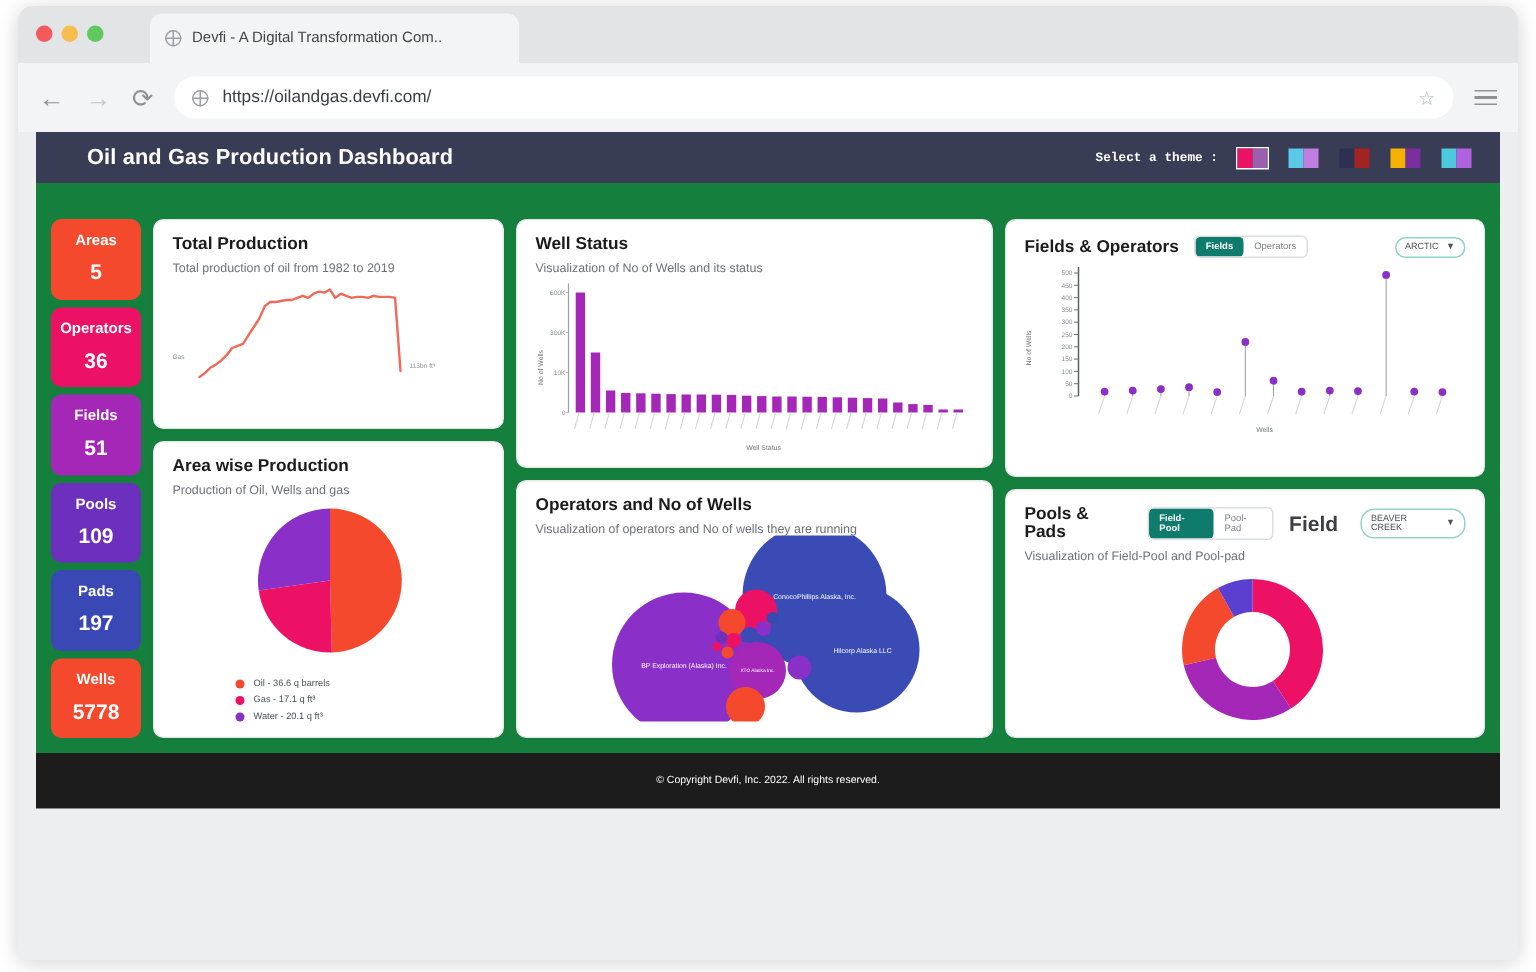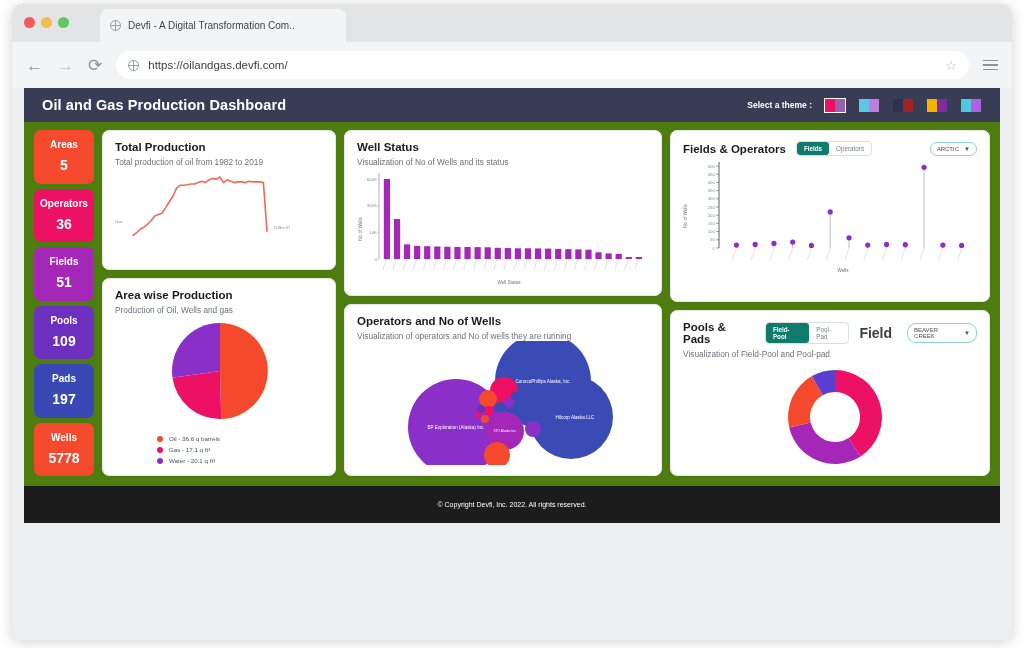--- a/index.html
+++ b/index.html
@@ -52,28 +52,28 @@
   .logo-tag { font-size: 3.6px; letter-spacing: 1.1px; color: #7b7b7b; margin-top: 3px; font-weight: 700; }
   .contact {
     background: linear-gradient(100deg, #f7941e 0%, #f0582c 55%, #ec1f63 100%);
     color: #fff; font-size: 9.5px; font-weight: 700; letter-spacing: .4px;
     border: none; border-radius: 5px; padding: 9px 14px; cursor: pointer;
   }
   .titlebar {
     height: 34px; background: #383d55; display: flex; align-items: center;
     justify-content: space-between; padding: 0 18px;
   }
-  .titlebar h1 { color: #fff; font-size: 14.5px; font-weight: 700; letter-spacing: .1px; }
-  .themes { display: flex; align-items: center; gap: 12px; }
+  .titlebar h1 { color: #fff; font-size: 14.5px; font-weight: 700; letter-spacing: .1px; margin-left: 16px; }
+  .themes { display: flex; align-items: center; gap: 12px; font-family: Liberation Mono, monospace; }
   .themes-label { color: #fff; font-size: 8.5px; font-weight: 700; }
   .sw-box { width: 22px; height: 15px; display: flex; border: 1.5px solid transparent; }
   .sw-box.sel { border-color: #ffffff; }
   .sw-box i { flex: 1; display: block; }
   
-  .dash { display: flex; gap: 8px; padding: 8px 10px 10px; background: #4d7c0f; }
+  .dash { display: flex; gap: 8px; padding: 24px 10px 10px; background: #15803d; }
   .kpis { width: 80px; display: flex; flex-direction: column; gap: 5px; }
   .kpi {
     border-radius: 7px; color: #fff; text-align: center; padding: 9px 2px 10px;
     flex: 1; display: flex; flex-direction: column; justify-content: center; gap: 7px;
     cursor: pointer;
   }
   .kpi-label { font-size: 10px; font-weight: 700; }
   .kpi-value { font-size: 14px; font-weight: 700; }
   .col { display: flex; flex-direction: column; gap: 8px; }
   .col-a { width: 234px; }

